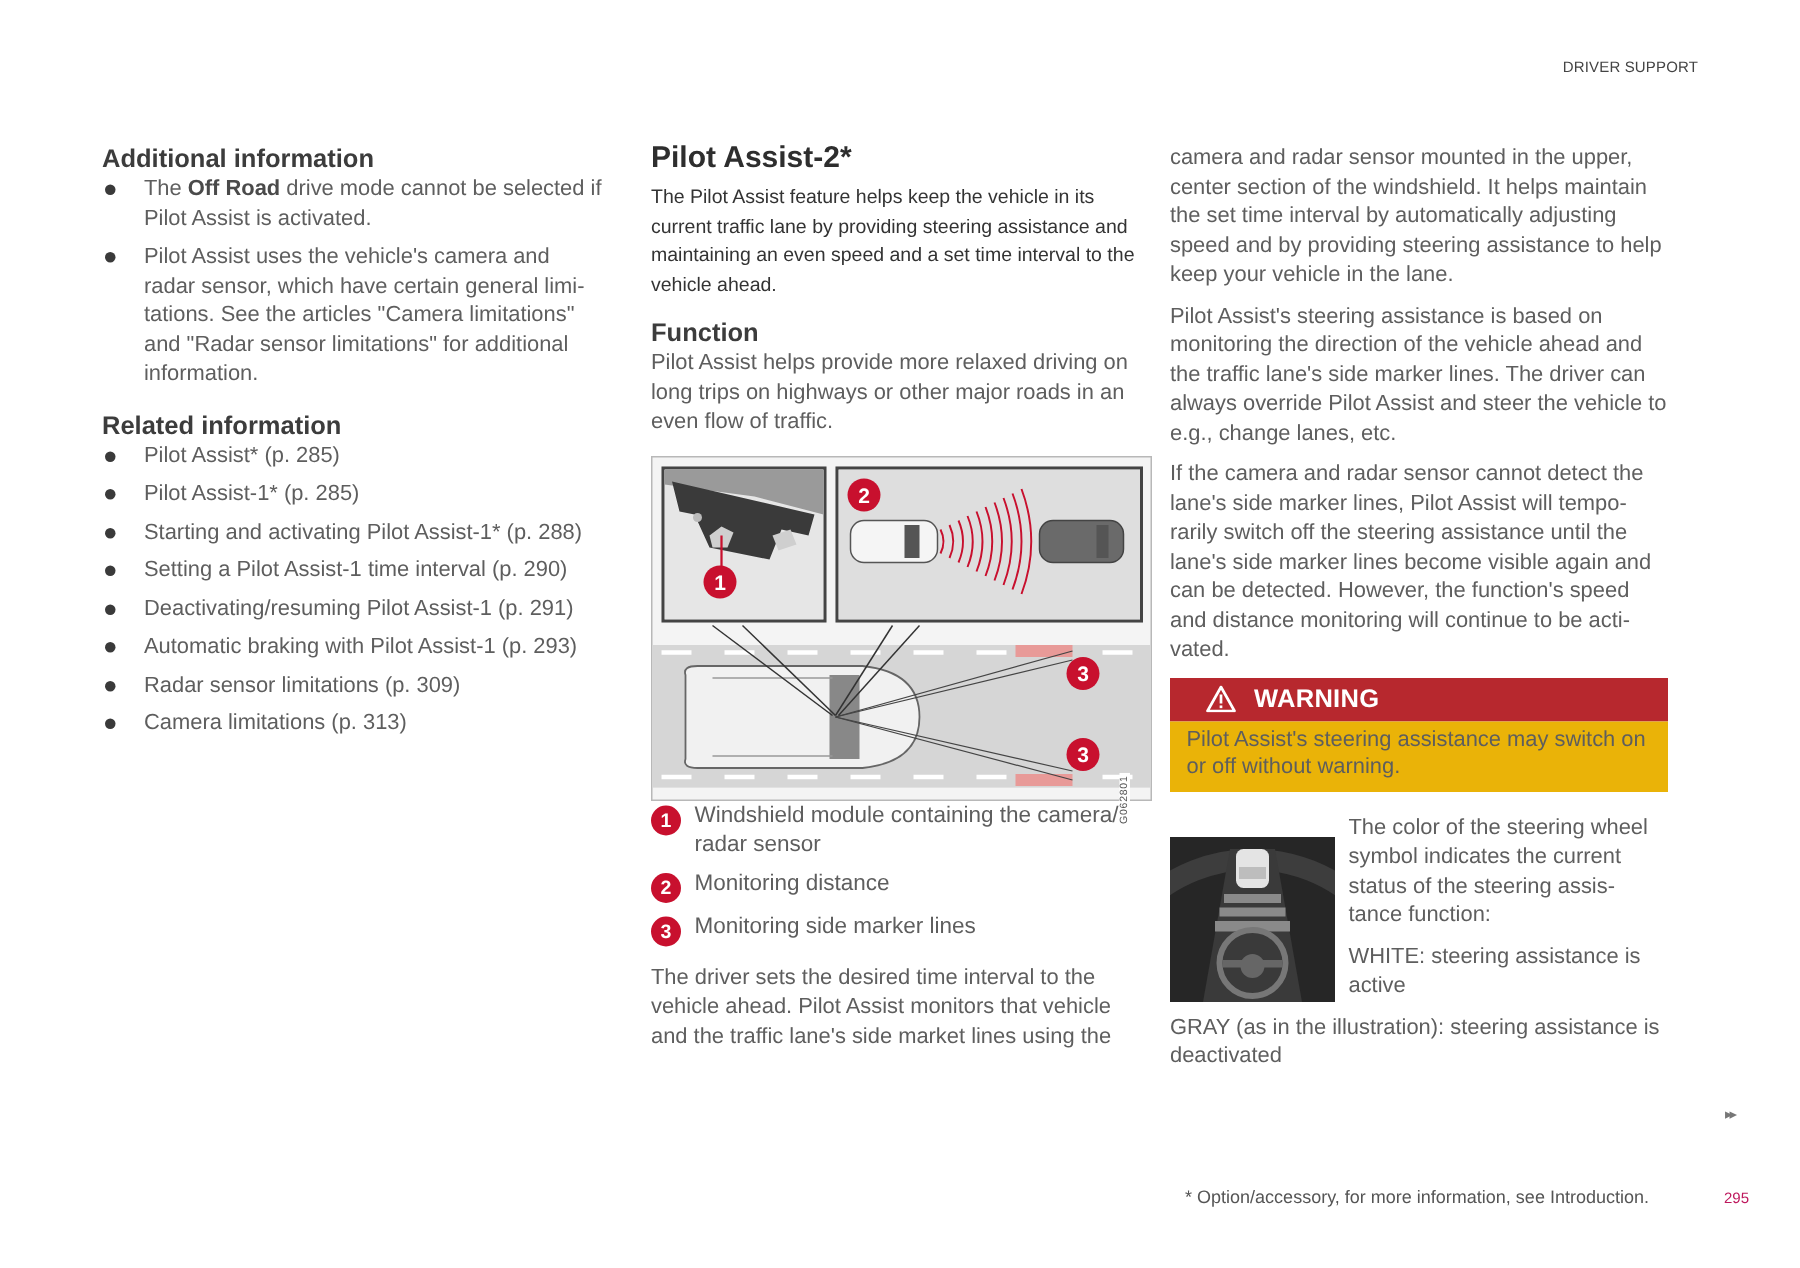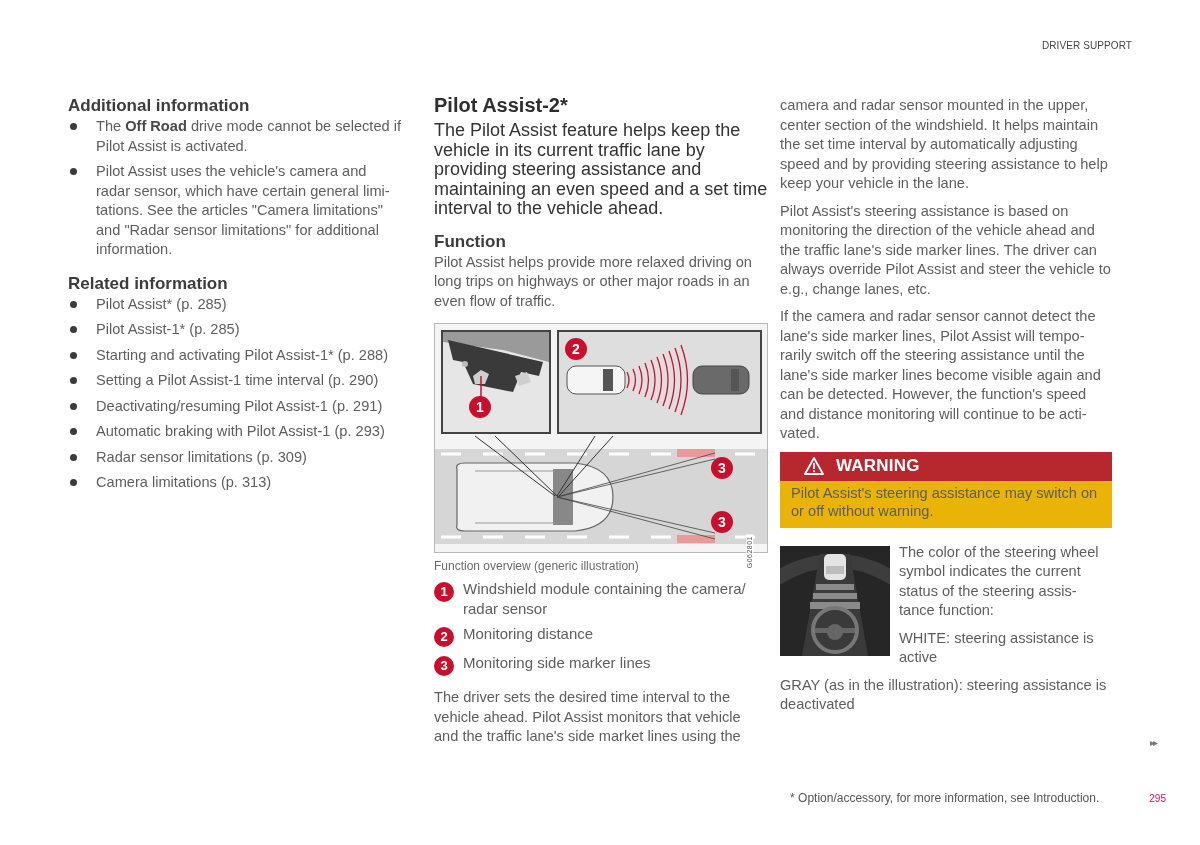--- a/index.html
+++ b/index.html
@@ -15,21 +15,21 @@
   .col-1 { left: 68px; width: 336px; }
   .col-2 { left: 434px; width: 334px; }
   .col-3 { left: 780px; width: 332px; }
 
   h3.subhead {
     font-size: 17px; font-weight: bold; color: #3c3c3c; line-height: 20px; margin-bottom: 1px;
   }
   h2.title {
     font-size: 20px; font-weight: bold; color: #2e2e2e; line-height: 22px; margin-top: -2px; margin-bottom: 5px;
   }
-  .intro { font-size: 18px; line-height: 19.5px; color: #333; margin-bottom: 13px; }
+  .intro { font-size: 13px; line-height: 19.5px; color: #333; margin-bottom: 13px; }
   .body-text { font-size: 14.6px; line-height: 19.5px; color: #5e5e5e; }
   .para { margin-bottom: 8px; }
 
   ul.bullets { list-style: none; }
   ul.bullets li {
     position: relative; padding-left: 28px; font-size: 14.6px; line-height: 19.5px; color: #5e5e5e;
     margin-bottom: 6px;
   }
   ul.bullets li .dot {
     position: absolute; left: 2px; top: 6px; width: 7px; height: 7px; border-radius: 50%; background: #3a3a3a;
@@ -73,21 +73,21 @@
   
   .warning { margin-top: 8px; margin-bottom: 15px; }
   .warning-head {
     background: #b7282e; color: #fff; height: 29px; display: flex; align-items: center; padding-left: 24px;
   }
   .warning-head .label { font-weight: bold; font-size: 17px; margin-left: 12px; letter-spacing: 0.2px; }
   .warning-body {
     background: #eab308; padding: 3px 10px 8px 11px; font-size: 14.6px; line-height: 18px; color: #5e5e5e;
   }
 
-  .steer-block { display: flex; align-items: flex-start; }
+  .steer-block { display: flex; align-items: flex-end; }
   .steer-img {
     flex: 0 0 110px; width: 110px; height: 110px; background: #2a2a2a; margin-right: 9px; position: relative; overflow: hidden;
     margin-top: 3px;
   }
   .steer-text { flex: 1; }
 
   .continue-arrows {
     position: absolute; left: 1150px; top: 737px; font-size: 10px; color: #777; letter-spacing: -2px;
   }
   .footer { position: absolute; top: 791px; right: 34px; display: flex; align-items: baseline; gap: 41px; }
@@ -195,21 +195,20 @@
     <svg width="334" height="230" style="position:absolute;left:0;top:0;pointer-events:none;">
       <g stroke="#333" stroke-width="1" fill="none">
         <line x1="40" y1="112" x2="120" y2="172"></line>
         <line x1="60" y1="112" x2="122" y2="172"></line>
         <line x1="160" y1="112" x2="122" y2="172"></line>
         <line x1="178" y1="112" x2="124" y2="172"></line>
       </g>
     </svg>
     <span class="fig-code">G062801</span>
   </div>
-  <p class="caption">Function overview (generic illustration)</p>
 
   <div class="legend-item">
     <span class="num">1</span>
     <span class="txt">Windshield module containing the camera/ radar sensor</span>
   </div>
   <div class="legend-item">
     <span class="num">2</span>
     <span class="txt">Monitoring distance</span>
   </div>
   <div class="legend-item">

